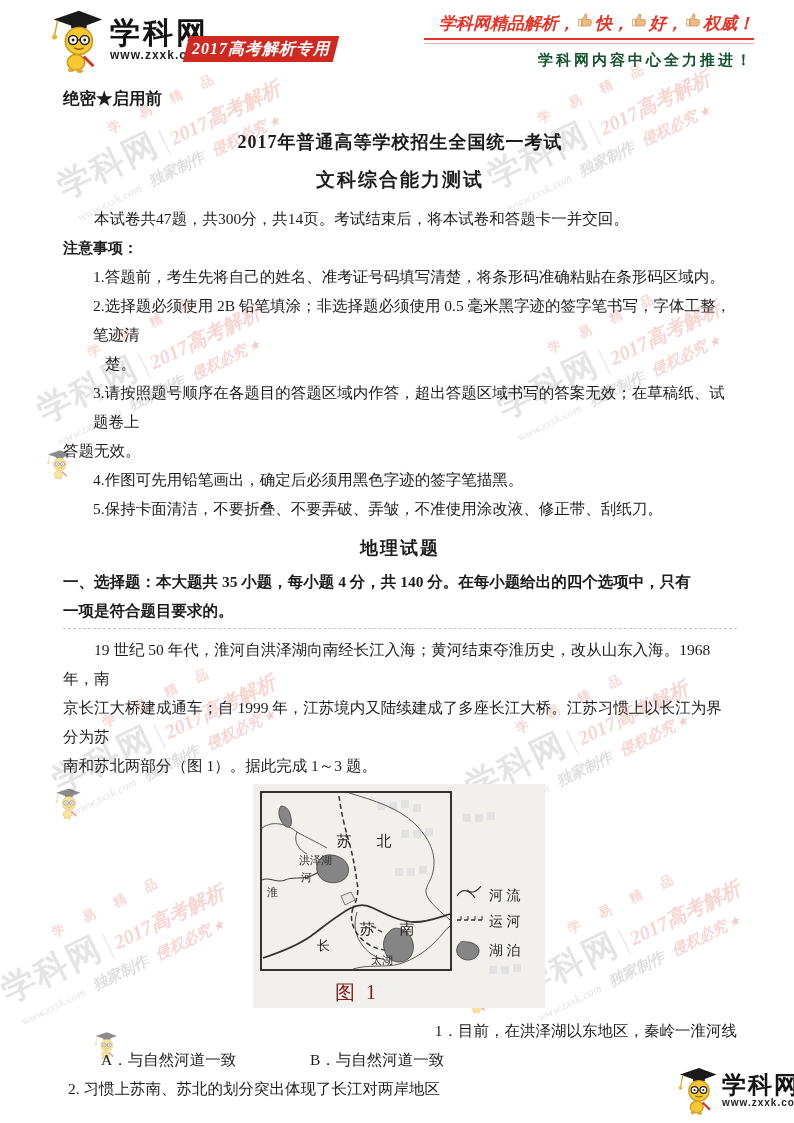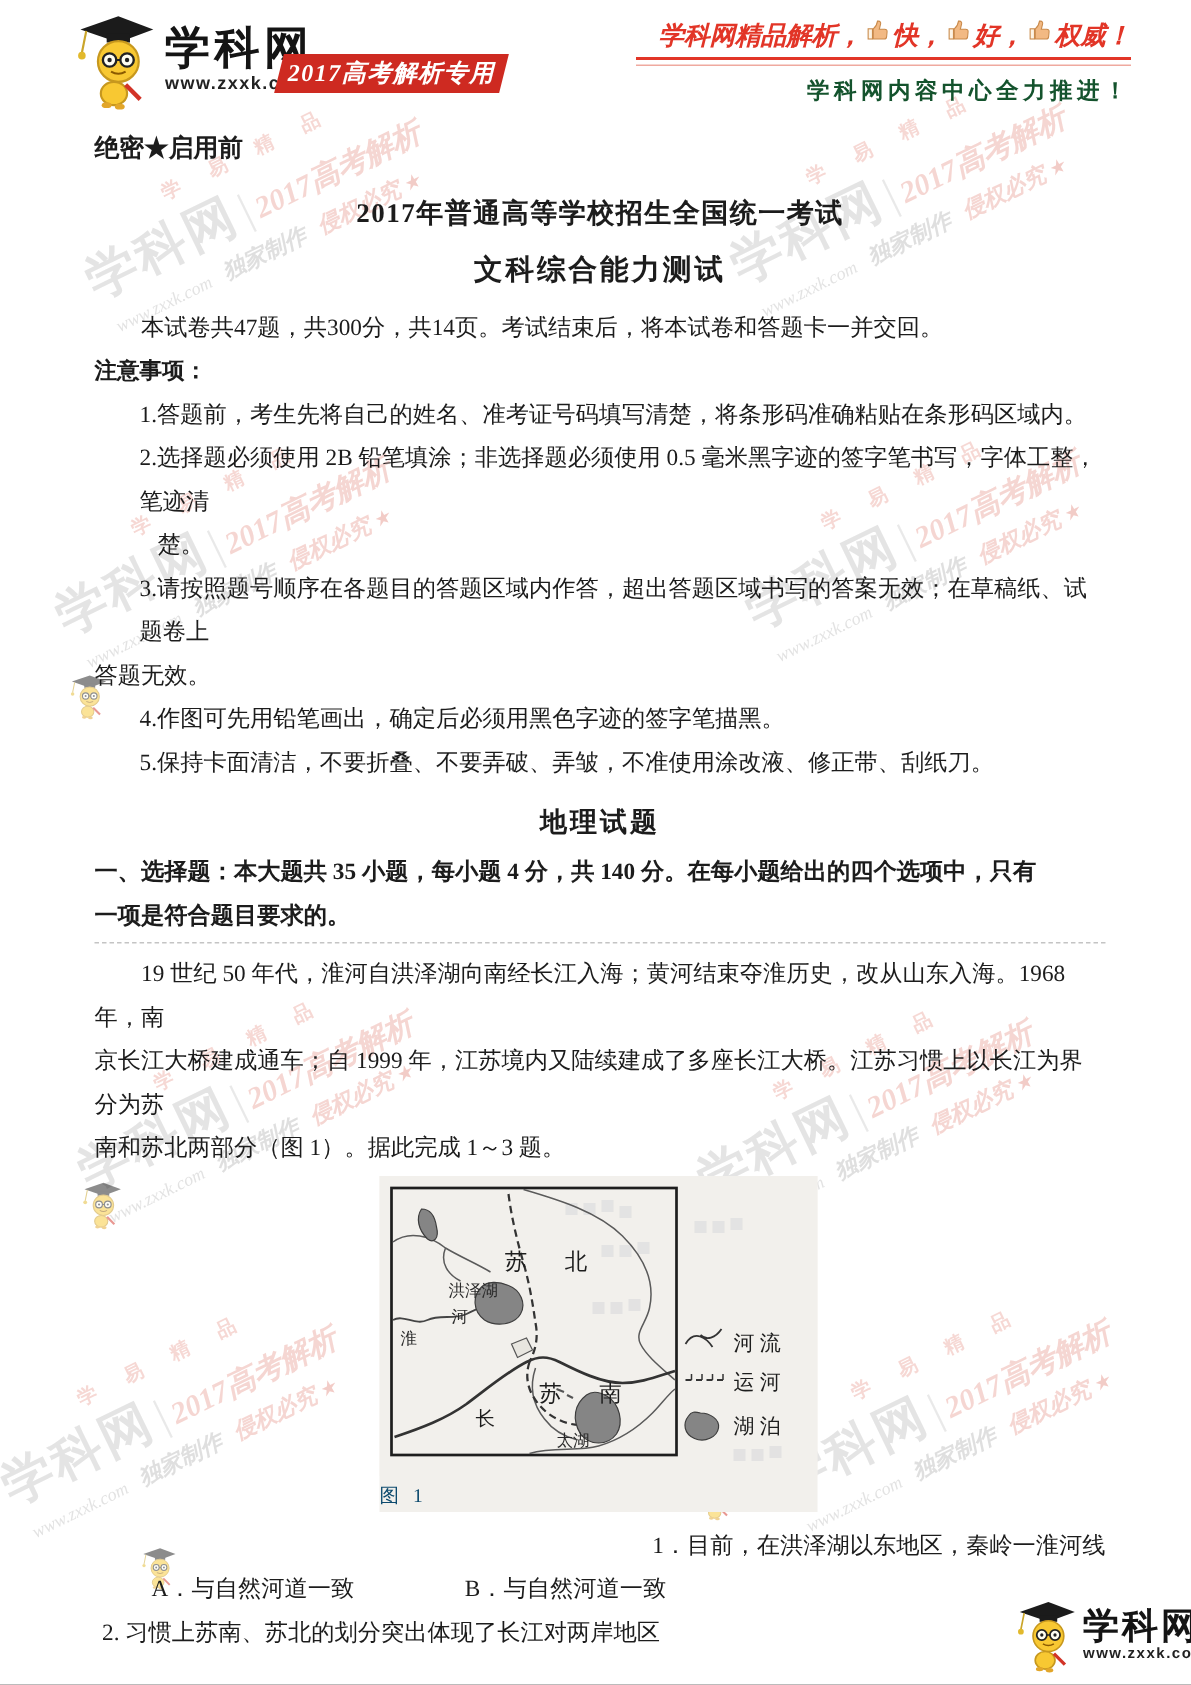--- a/index.html
+++ b/index.html
@@ -46,22 +46,22 @@
   .notice-label{font-family:"Liberation Sans","DejaVu Sans",sans-serif;font-weight:bold;font-size:15px;line-height:29px;}
   .ind1{padding-left:30px;}
   .ind2{padding-left:42px;}
   .sec-title{text-align:center;font-size:18px;font-weight:bold;margin-top:12px;line-height:26px;letter-spacing:2px;}
   .sec-intro{font-weight:bold;margin-top:6px;}
   .faint-rule{border-bottom:1px dashed #c4c4c4;margin-top:3px;}
   .passage{margin-top:6px;}
   .p-first{text-indent:2em;}
   
   .figure{position:relative;margin:4px 0 0 190px;width:292px;height:224px;background:#f2f0ec;}
-  .fig-caption{position:absolute;left:0;width:208px;bottom:2px;
-               font-size:13px;letter-spacing:3px;color:#0c4a6e;}
+  .fig-caption{position:absolute;left:0;width:208px;bottom:2px;text-align:center;
+               font-size:20px;letter-spacing:3px;color:#7f1d1d;}
   
   .q-stem{margin-top:8px;text-align:right;}
   .q2-stem{padding-left:5px;}
   .opt-row{padding-left:38px;}
   .opt-col1a{display:inline-block;width:205px;}
   .logo-br{position:absolute;left:674px;top:1064px;display:flex;align-items:center;}
   .logo-br .logo-name{font-size:24px;line-height:24px;letter-spacing:2px;}
   .logo-br .logo-url{font-size:10px;}
   svg text{font-family:"Liberation Serif","DejaVu Serif",serif;}
 </style>

